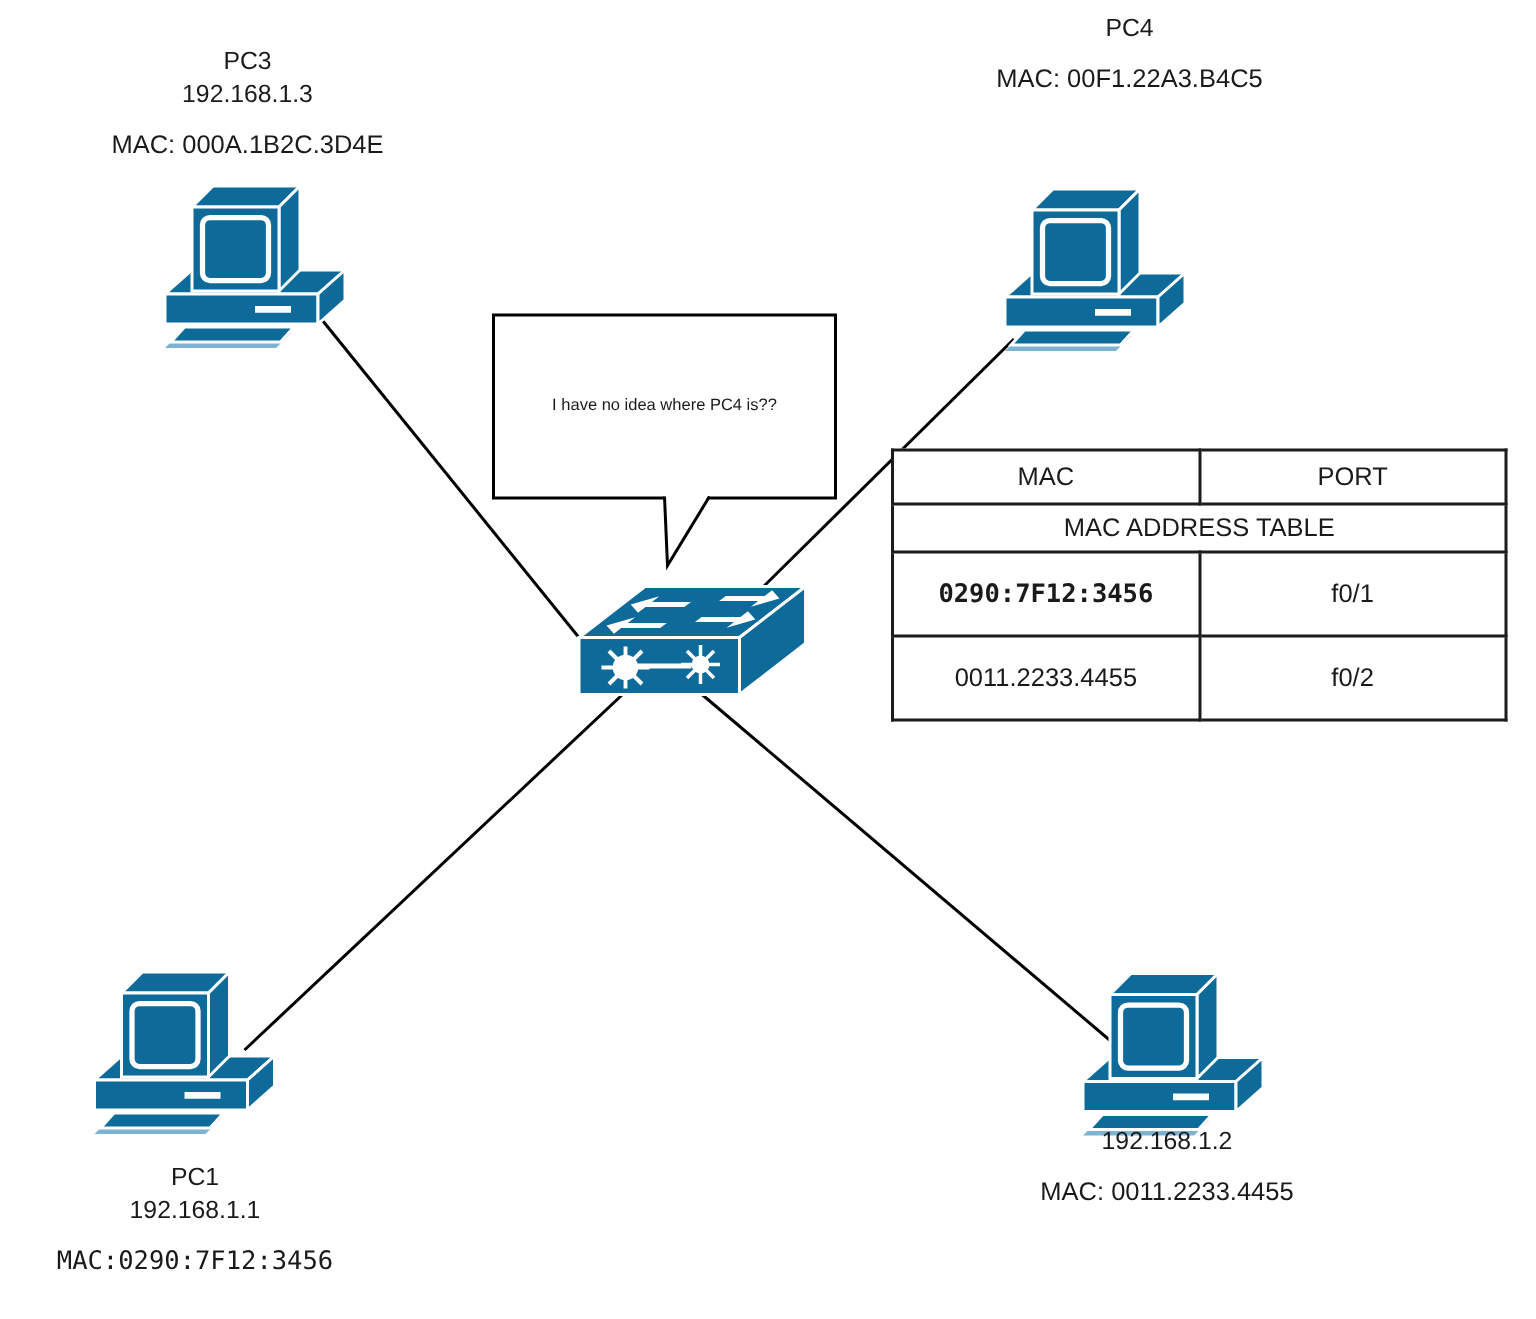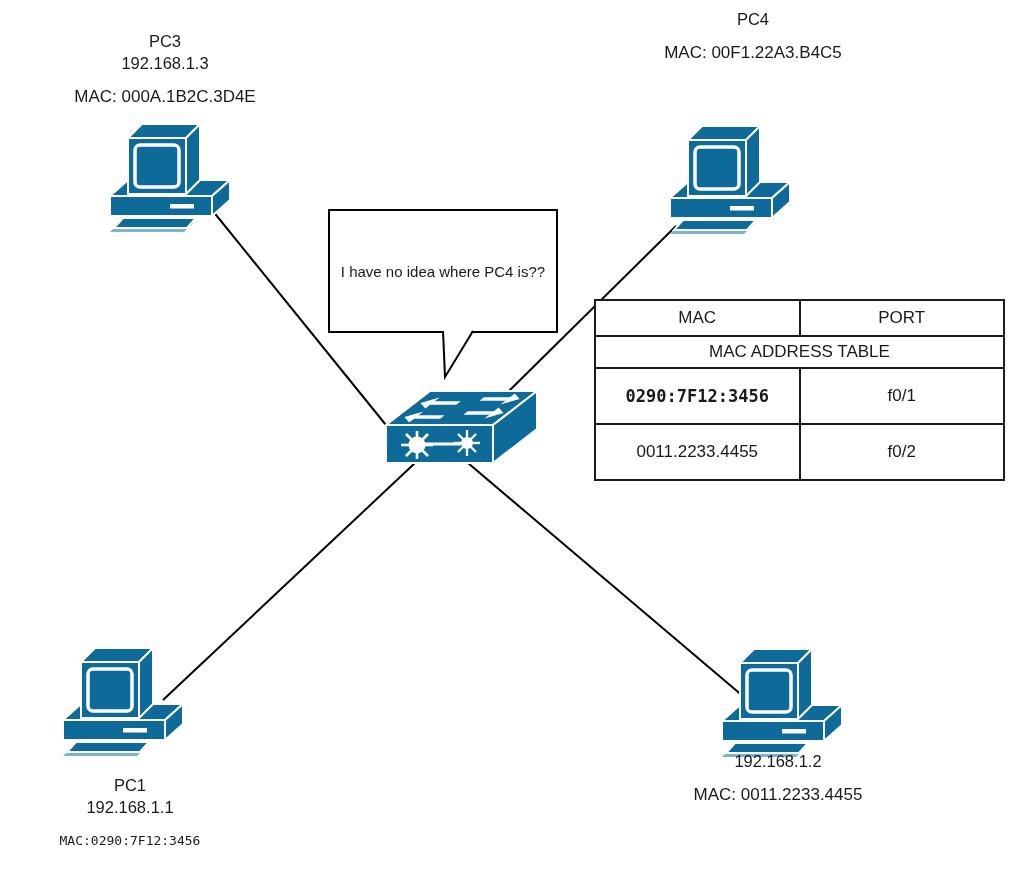--- a/index.html
+++ b/index.html
@@ -27,30 +27,30 @@
   .node-label{
     position:absolute;
     z-index:2;
     text-align:center;
     font-size:16.5px;
     line-height:22px;
   }
   .node-label .mac-line{margin-top:12px;font-size:17px;white-space:nowrap;}
   .node-label .mac-line.mono{
     font-family:"DejaVu Sans Mono","Liberation Mono",monospace;
-    font-size:13px;
+    font-size:17px;
   }
 
   .bubble-text{
     position:absolute;
     left:329px;top:210px;width:228px;height:122px;
     z-index:2;
     display:flex;align-items:center;justify-content:center;
     text-align:center;
-    font-size:15px;line-height:1.4;
+    font-size:11px;line-height:1.4;
     padding:0 6px;
   }
 
   table.mac-table{
     position:absolute;
     left:594px;top:299px;width:411px;
     z-index:3;
     border-collapse:collapse;
     background:#ffffff;
     table-layout:fixed;

